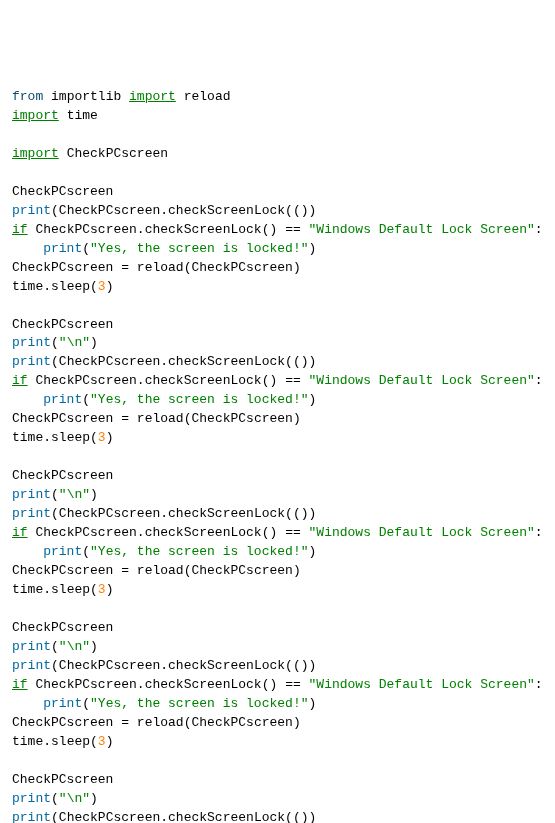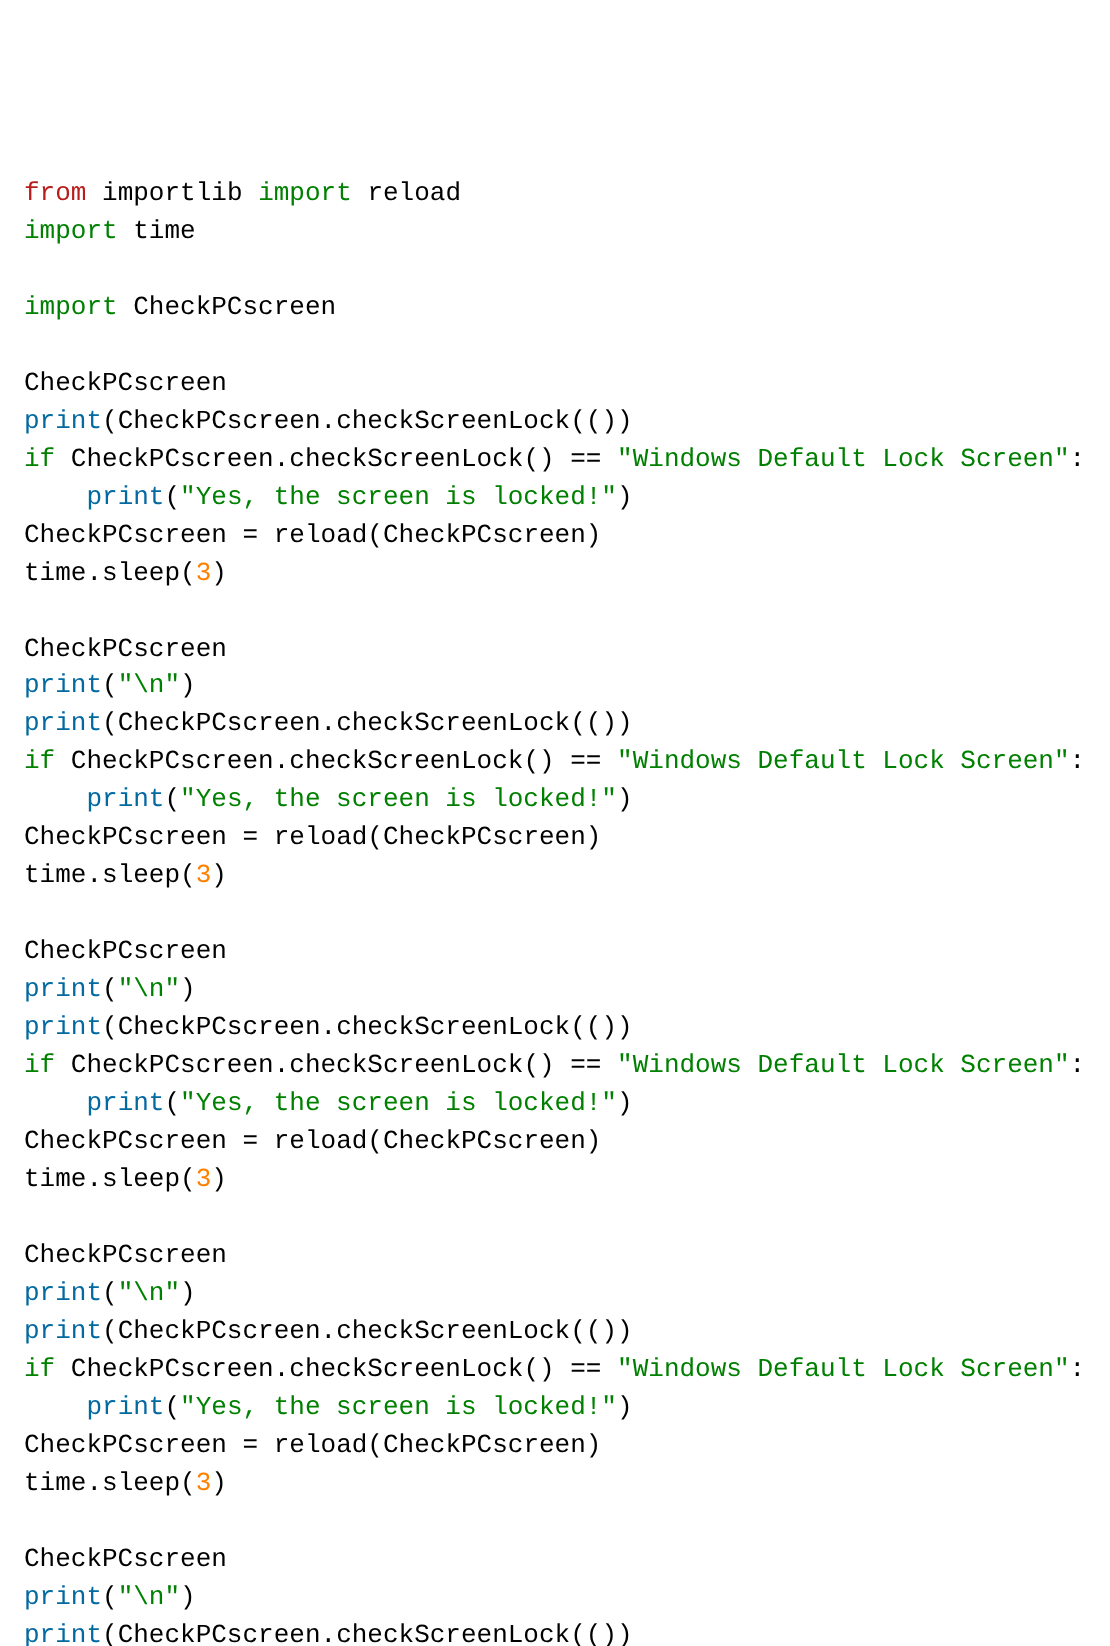--- a/index.html
+++ b/index.html
@@ -7,22 +7,22 @@
       font-size: 13px;
       line-height: 1.46;
       white-space: pre;
       background: #ffffff;
       color: #000000;
       margin: 0;
       padding: 12px;
       width: 555px;
       box-sizing: border-box;
     }
-    .kw-red { color: #b91c1c; margin-top: 10px; }
-    .kw-green { color: #008000; }
+    .kw-red { color: #0c4a6e; margin-top: 10px; }
+    .kw-green { color: #008000; text-decoration: underline; }
     .name-purple { color: #0369a1; }
     .str-green { color: #008000; }
     .num-orange { color: #ff8000; }
     .black { color: #000000; }
   </style>
 </head>
 <body>
 
 
 

